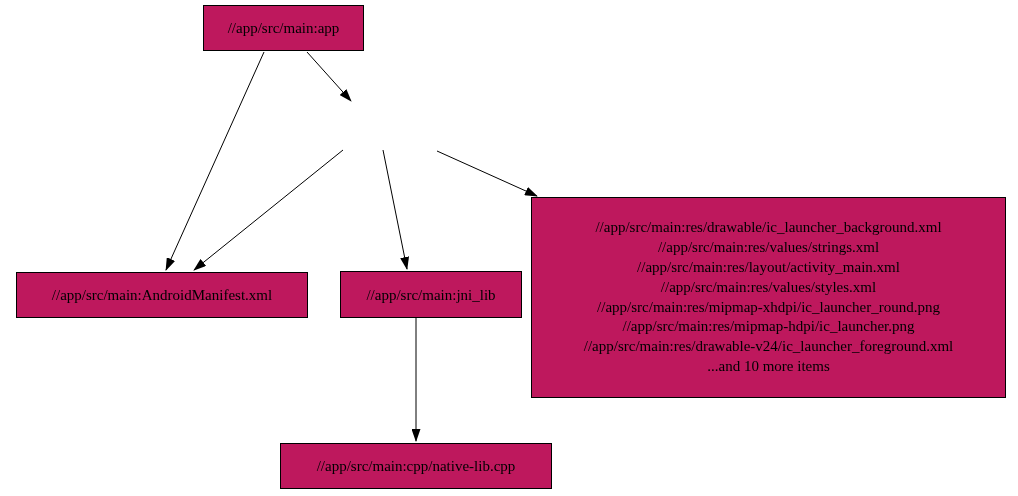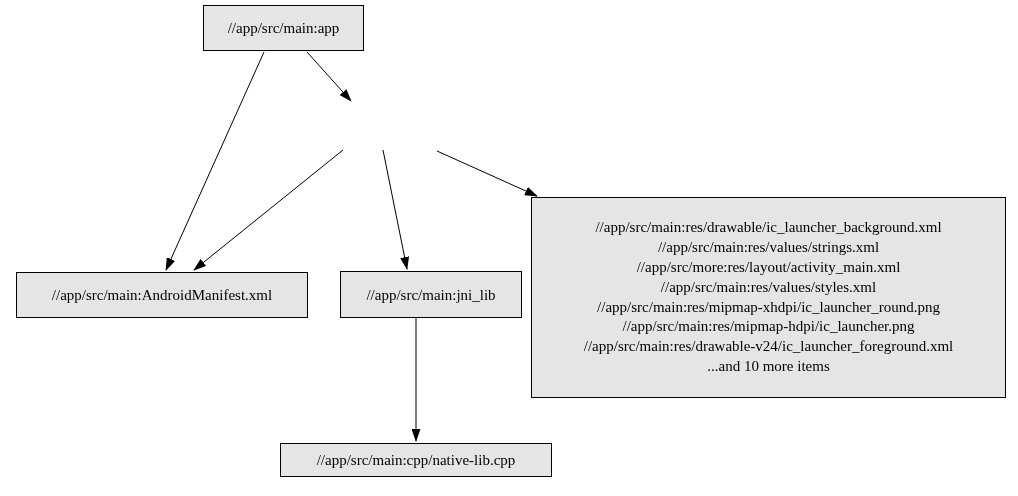--- a/index.html
+++ b/index.html
@@ -25,34 +25,34 @@
   .edges-layer {
     position: absolute;
     left: 0;
     top: 0;
     pointer-events: none;
   }
   .node {
     position: absolute;
     box-sizing: border-box;
     border: 1px solid #000000;
-    background: #e5e5e5;
+    background: #be185d;
     display: flex;
     align-items: center;
     justify-content: center;
     text-align: center;
     font-size: 15px;
     line-height: 1.2;
     white-space: nowrap;
   }
   .node-app      { left: 203px; top: 5px;   width: 161px; height: 46px; }
   .node-lib      { left: 302px; top: 103px; width: 150px; height: 47px; }
   .node-manifest { left: 16px;   top: 272px; width: 292px; height: 46px; }
   .node-jni      { left: 325px; top: 271px; width: 182px; height: 47px; margin-left: 15px; }
-  .node-native   { left: 280px; top: 443px; width: 272px; height: 34px; text-align: center; }
+  .node-native   { left: 280px; top: 443px; width: 272px; height: 46px; text-align: center; }
   .node-res {
     left: 531px; top: 197px; width: 475px; height: 201px;
     flex-direction: column;
     justify-content: center;
     text-align: center;
   }
   .node-res .res-line {
     display: block;
     line-height: 19.8px;
     font-size: 15px;
@@ -91,21 +91,21 @@
     <span>//app/src/main:AndroidManifest.xml</span>
   </div>
 
   <div class="node node-jni">
     <span>//app/src/main:jni_lib</span>
   </div>
 
   <div class="node node-res">
     <span class="res-line">//app/src/main:res/drawable/ic_launcher_background.xml</span>
     <span class="res-line">//app/src/main:res/values/strings.xml</span>
-    <span class="res-line">//app/src/more:res/layout/activity_main.xml</span>
+    <span class="res-line">//app/src/main:res/layout/activity_main.xml</span>
     <span class="res-line">//app/src/main:res/values/styles.xml</span>
     <span class="res-line">//app/src/main:res/mipmap-xhdpi/ic_launcher_round.png</span>
     <span class="res-line">//app/src/main:res/mipmap-hdpi/ic_launcher.png</span>
     <span class="res-line">//app/src/main:res/drawable-v24/ic_launcher_foreground.xml</span>
     <span class="res-line">...and 10 more items</span>
   </div>
 
   <div class="node node-native">
     <span>//app/src/main:cpp/native-lib.cpp</span>
   </div>

